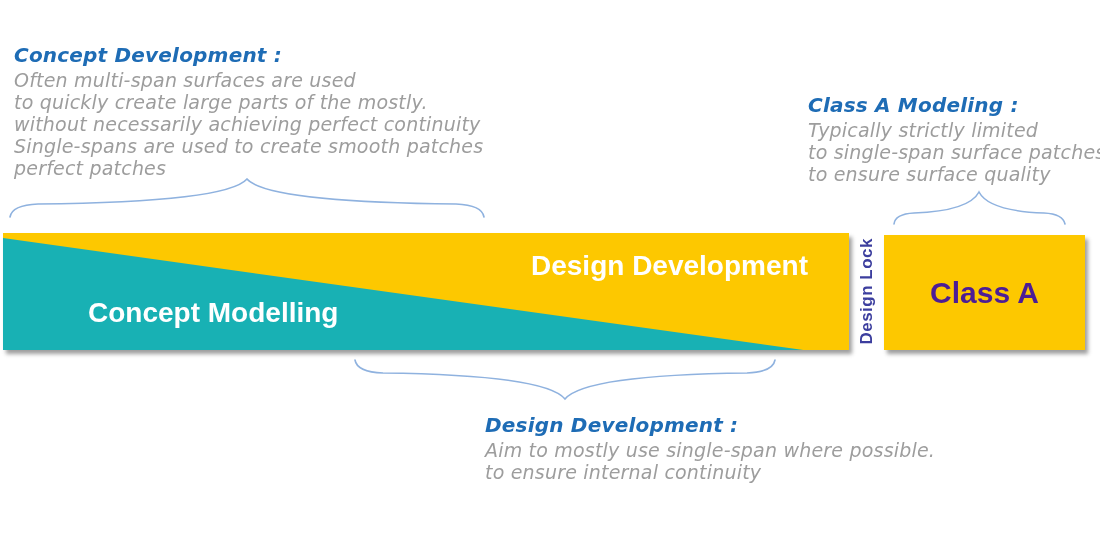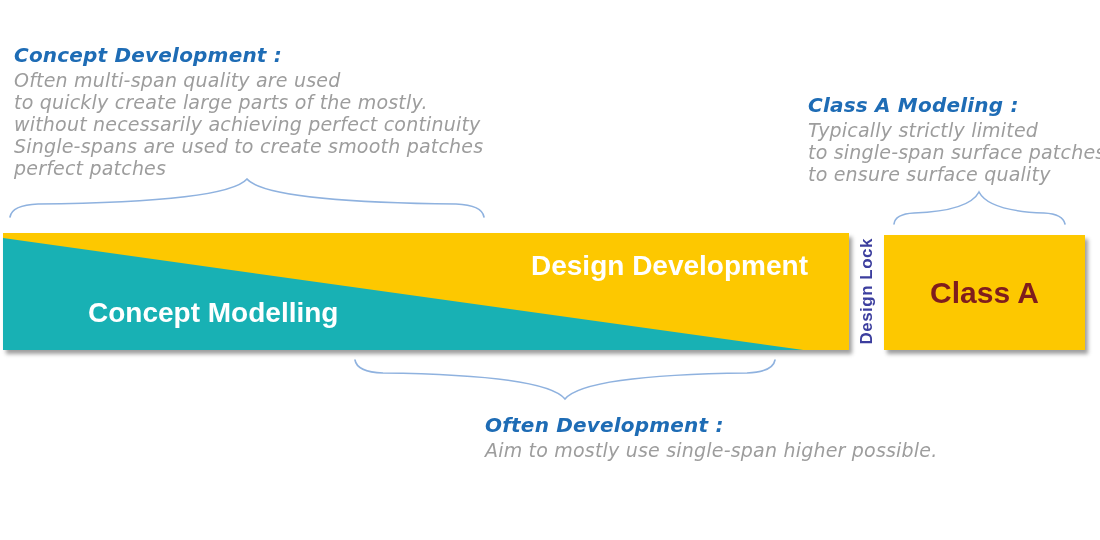--- a/index.html
+++ b/index.html
@@ -86,56 +86,57 @@
   
   .classa-box {
     position: absolute;
     left: 884px; top: 235px;
     width: 201px; height: 115px;
     background: var(--yellow);
     box-shadow: 3px 4px 4px rgba(0,0,0,0.38);
     display: flex; align-items: center; justify-content: center;
   }
   .classa-box .classa-label {
-    color: #7f1d1d;
+    color: #4c1d95;
     font-family: "Liberation Sans", sans-serif;
     font-weight: bold;
     font-size: 30px;
     white-space: nowrap;
   }
 </style>
 </head>
 <body>
 
 <div class="canvas">
 
   <section class="note note-concept">
     <div class="note-title">Concept Development :</div>
     <div>
-        <div>Often multi-span quality are used</div>
+        <div>Often multi-span surfaces are used</div>
         <div>to quickly create large parts of the mostly.</div>
         <div>without necessarily achieving perfect continuity</div>
         <div>Single-spans are used to create smooth patches</div>
         <div>perfect patches</div>
       </div>
   </section>
 
   <section class="note note-classa">
     <div class="note-title">Class A Modeling :</div>
     <div>
         <div>Typically strictly limited</div>
         <div>to single-span surface patches</div>
         <div>to ensure surface quality</div>
       </div>
   </section>
 
   <section class="note note-designdev">
-    <div class="note-title">Often Development :</div>
+    <div class="note-title">Design Development :</div>
     <div>
-        <div>Aim to mostly use single-span higher possible.</div>
+        <div>Aim to mostly use single-span where possible.</div>
+        <div>to ensure internal continuity</div>
       </div>
   </section>
 
   <div class="brace brace-top">
     <svg width="478" height="44" viewBox="0 0 478 44">
       <path d="M 2 41 Q 4 29 30 28 Q 219 26 239 3 Q 259 26 448 28 Q 474 29 476 41" fill="none" stroke="currentColor" stroke-width="1.6" stroke-linecap="round"></path>
     </svg>
   </div>
 
   <div class="brace brace-right">

